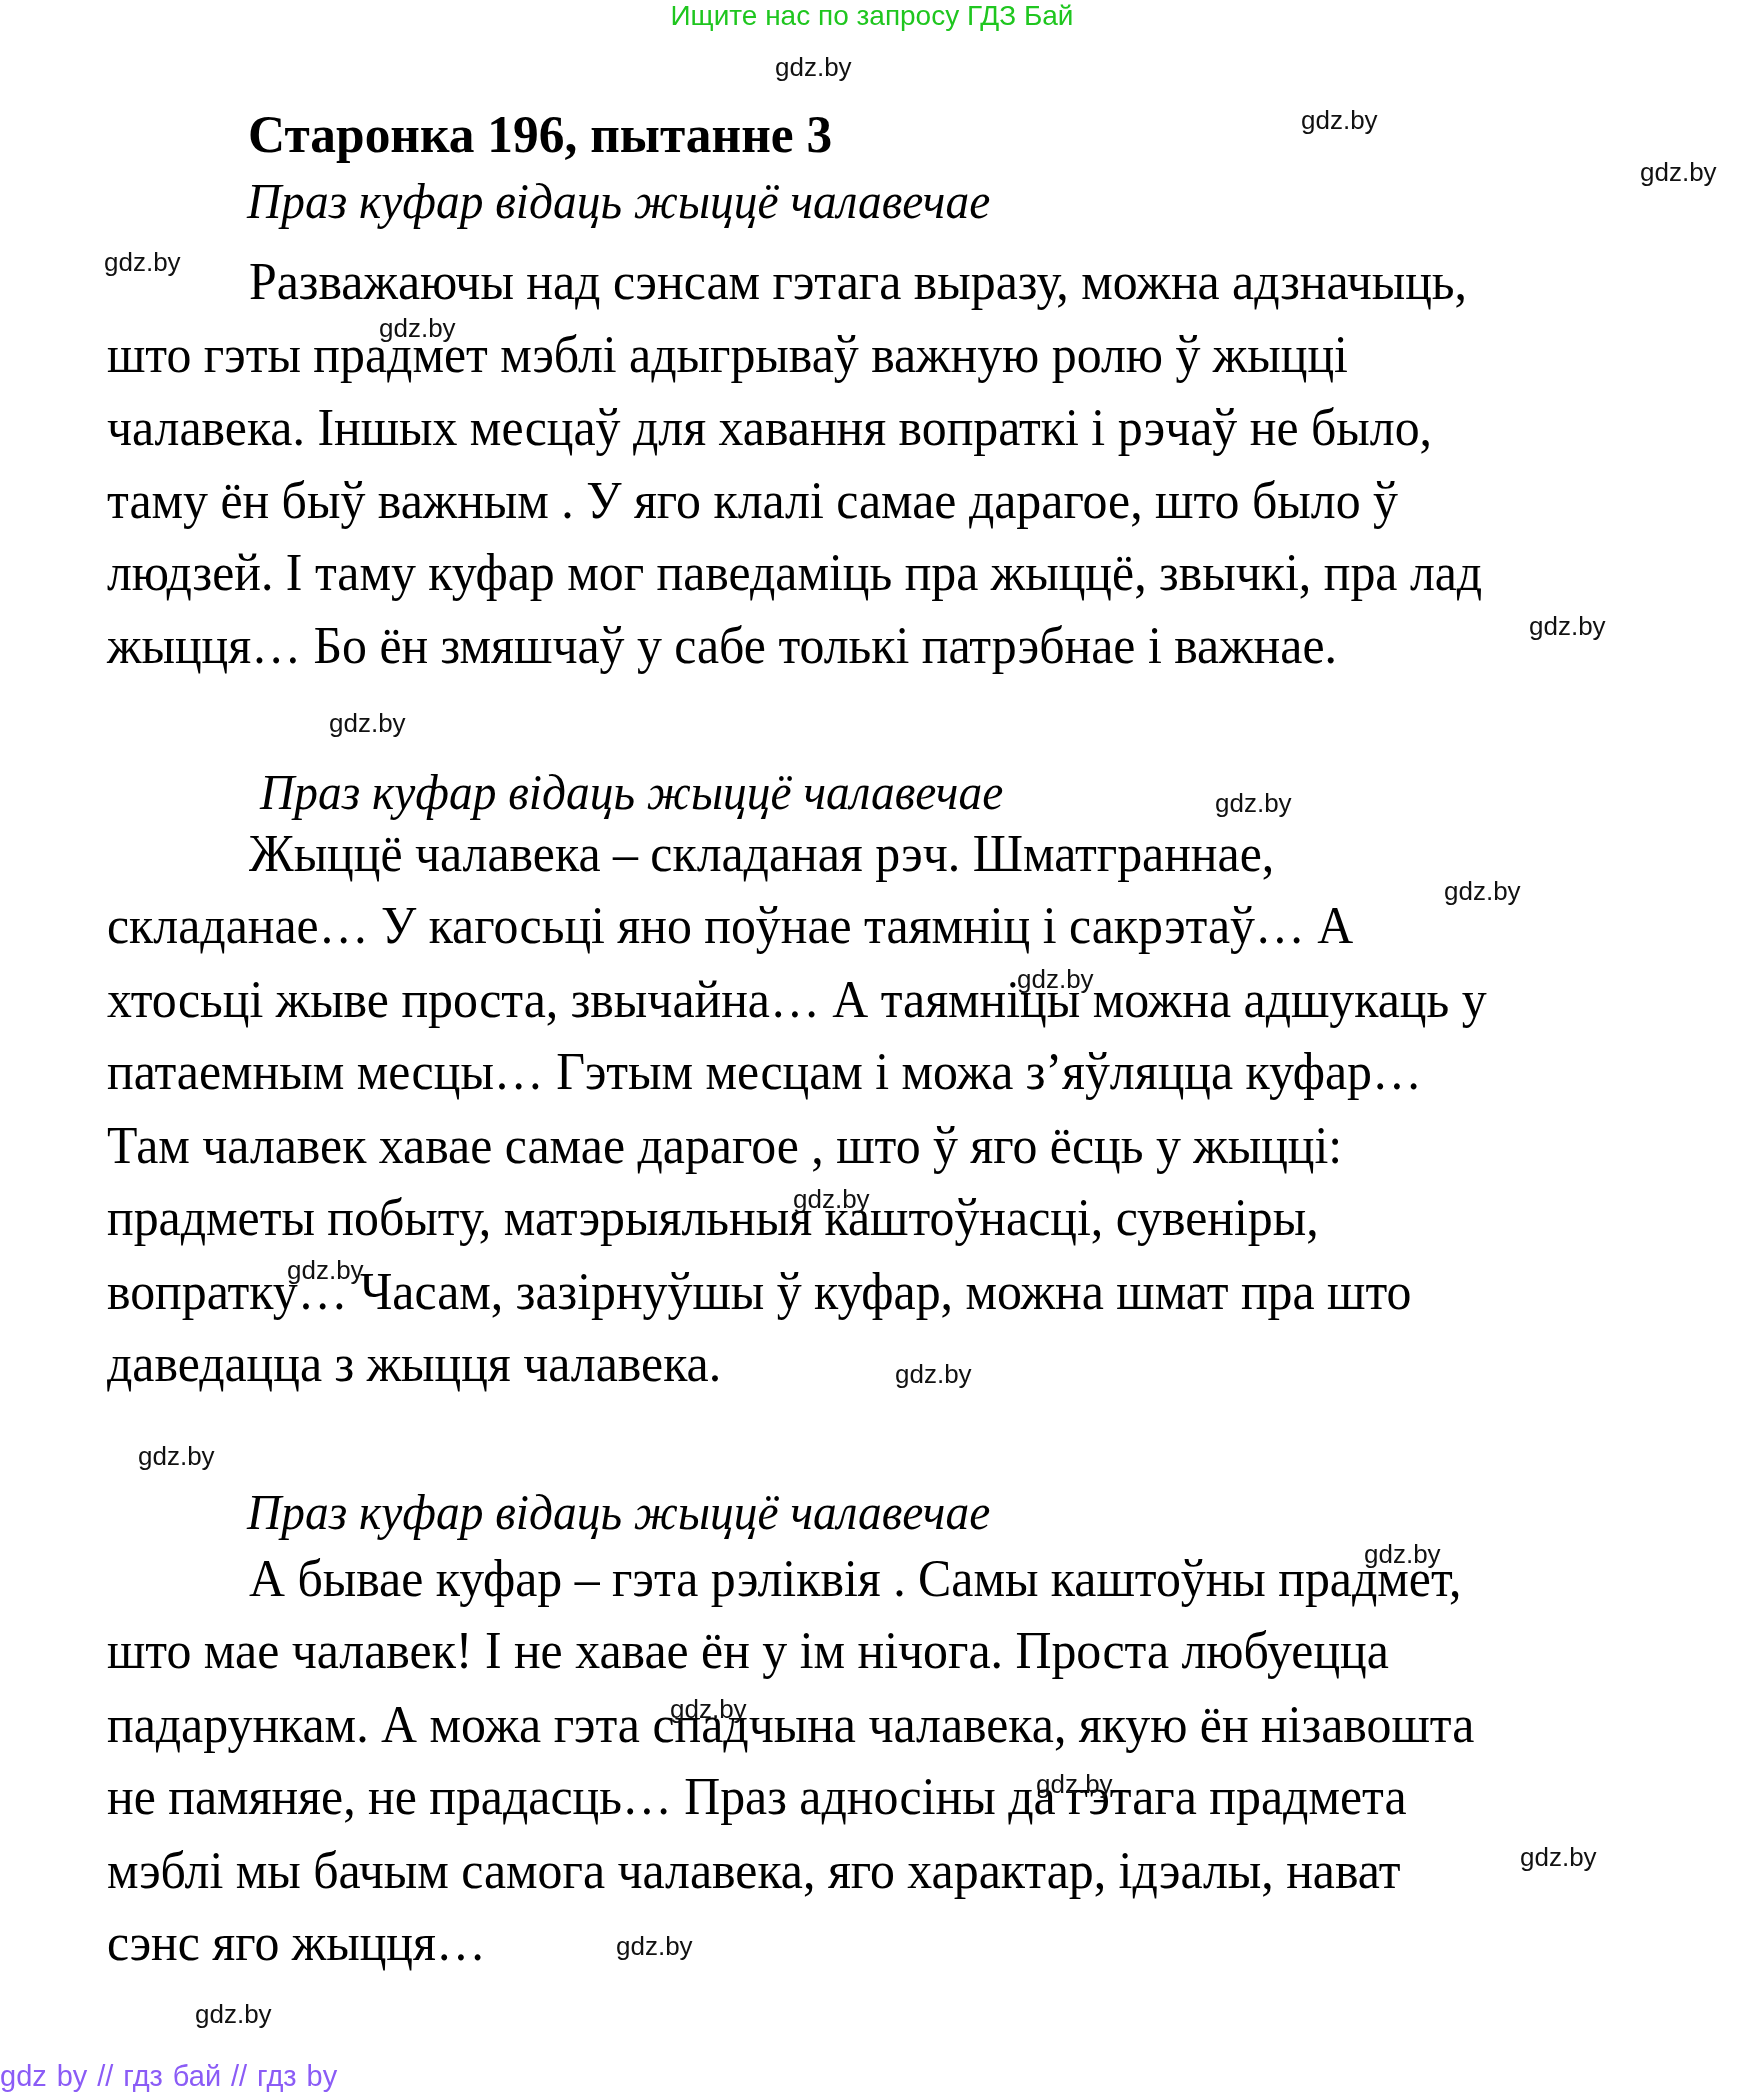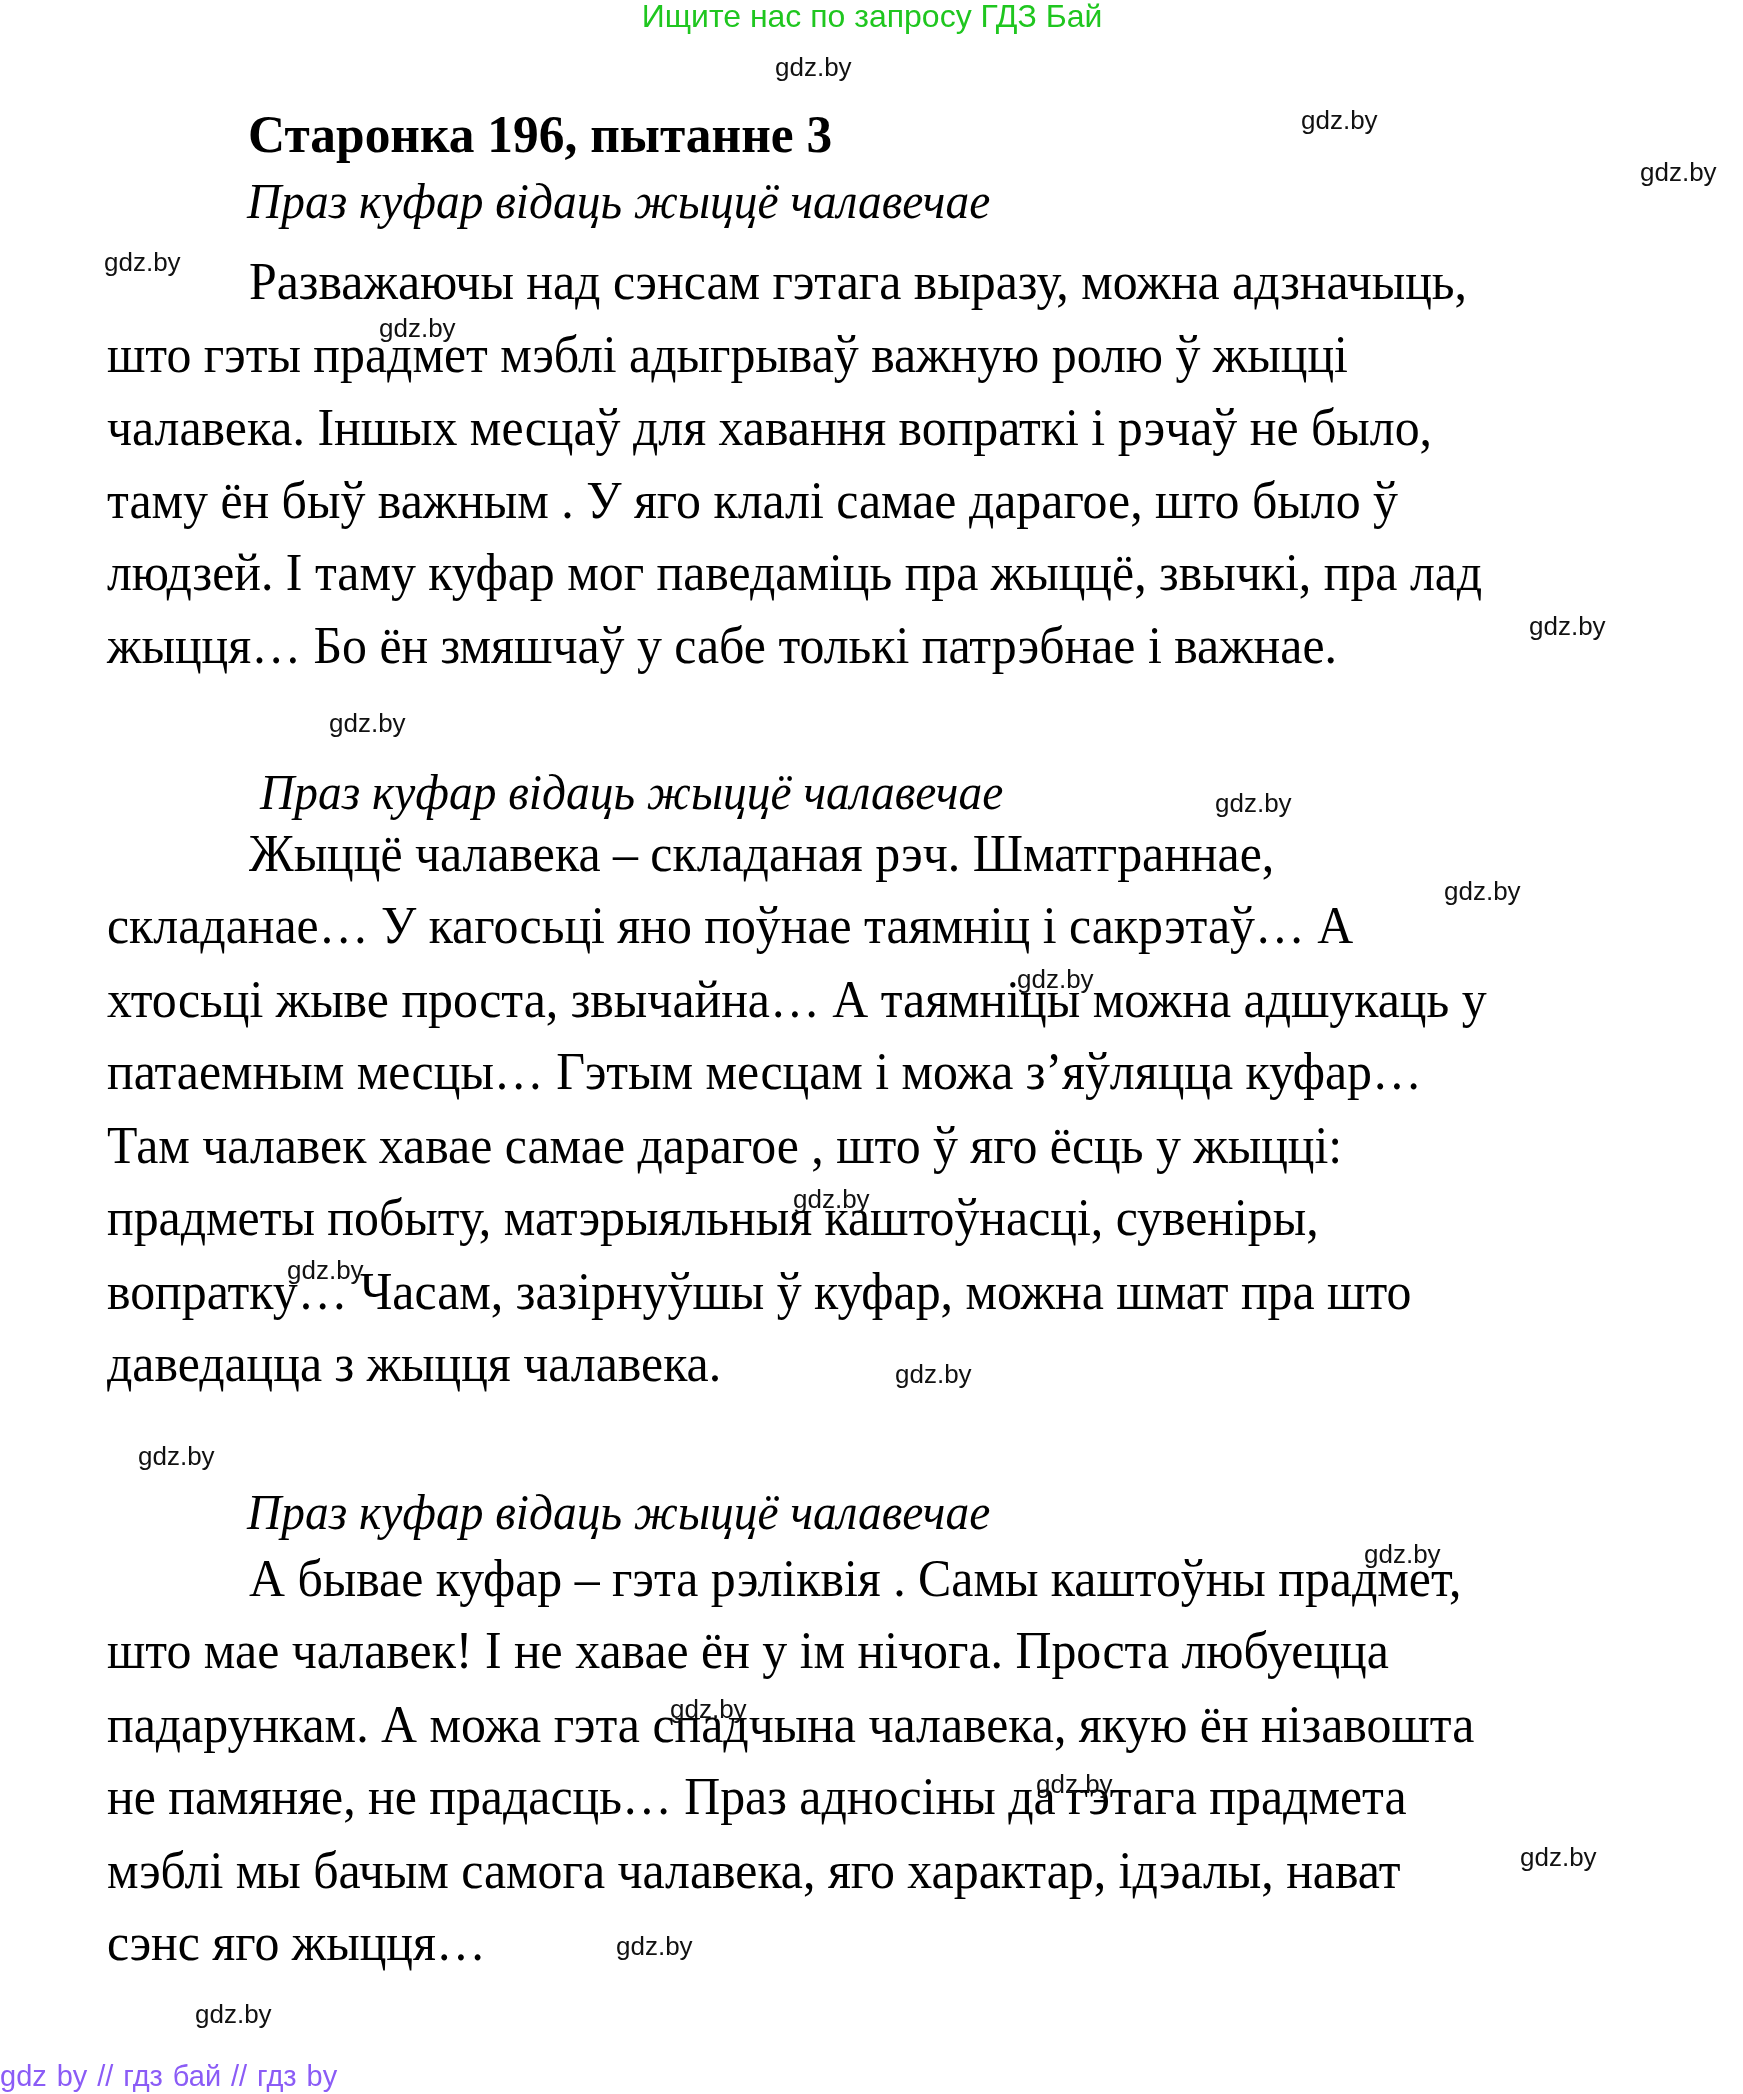--- a/index.html
+++ b/index.html
@@ -1,20 +1,20 @@
 <!DOCTYPE html>
 <html style="font-size:15px"><head>
 <meta charset="utf-8">
 <style>
   html, body { margin: 0; padding: 0; background: #ffffff; }
   body { width: 1744px; height: 2094px; position: relative; overflow: hidden; }
   .abs { position: absolute; white-space: nowrap; }
   .header-banner {
     font-family: "Liberation Sans", sans-serif;
-    font-size: 32px; line-height: 32px;
+    font-size: 28px; line-height: 32px;
     color: #1fc61f;
     left: 0; width: 1744px; text-align: center; top: 0px;
   }
   .footer-banner {
     font-family: "Liberation Sans", sans-serif;
     font-size: 29px; line-height: 32px;
     color: #8b5cf6;
     left: 0; width: 1744px; text-align: left; top: 2060px;
     word-spacing: 1.9px;
   }

